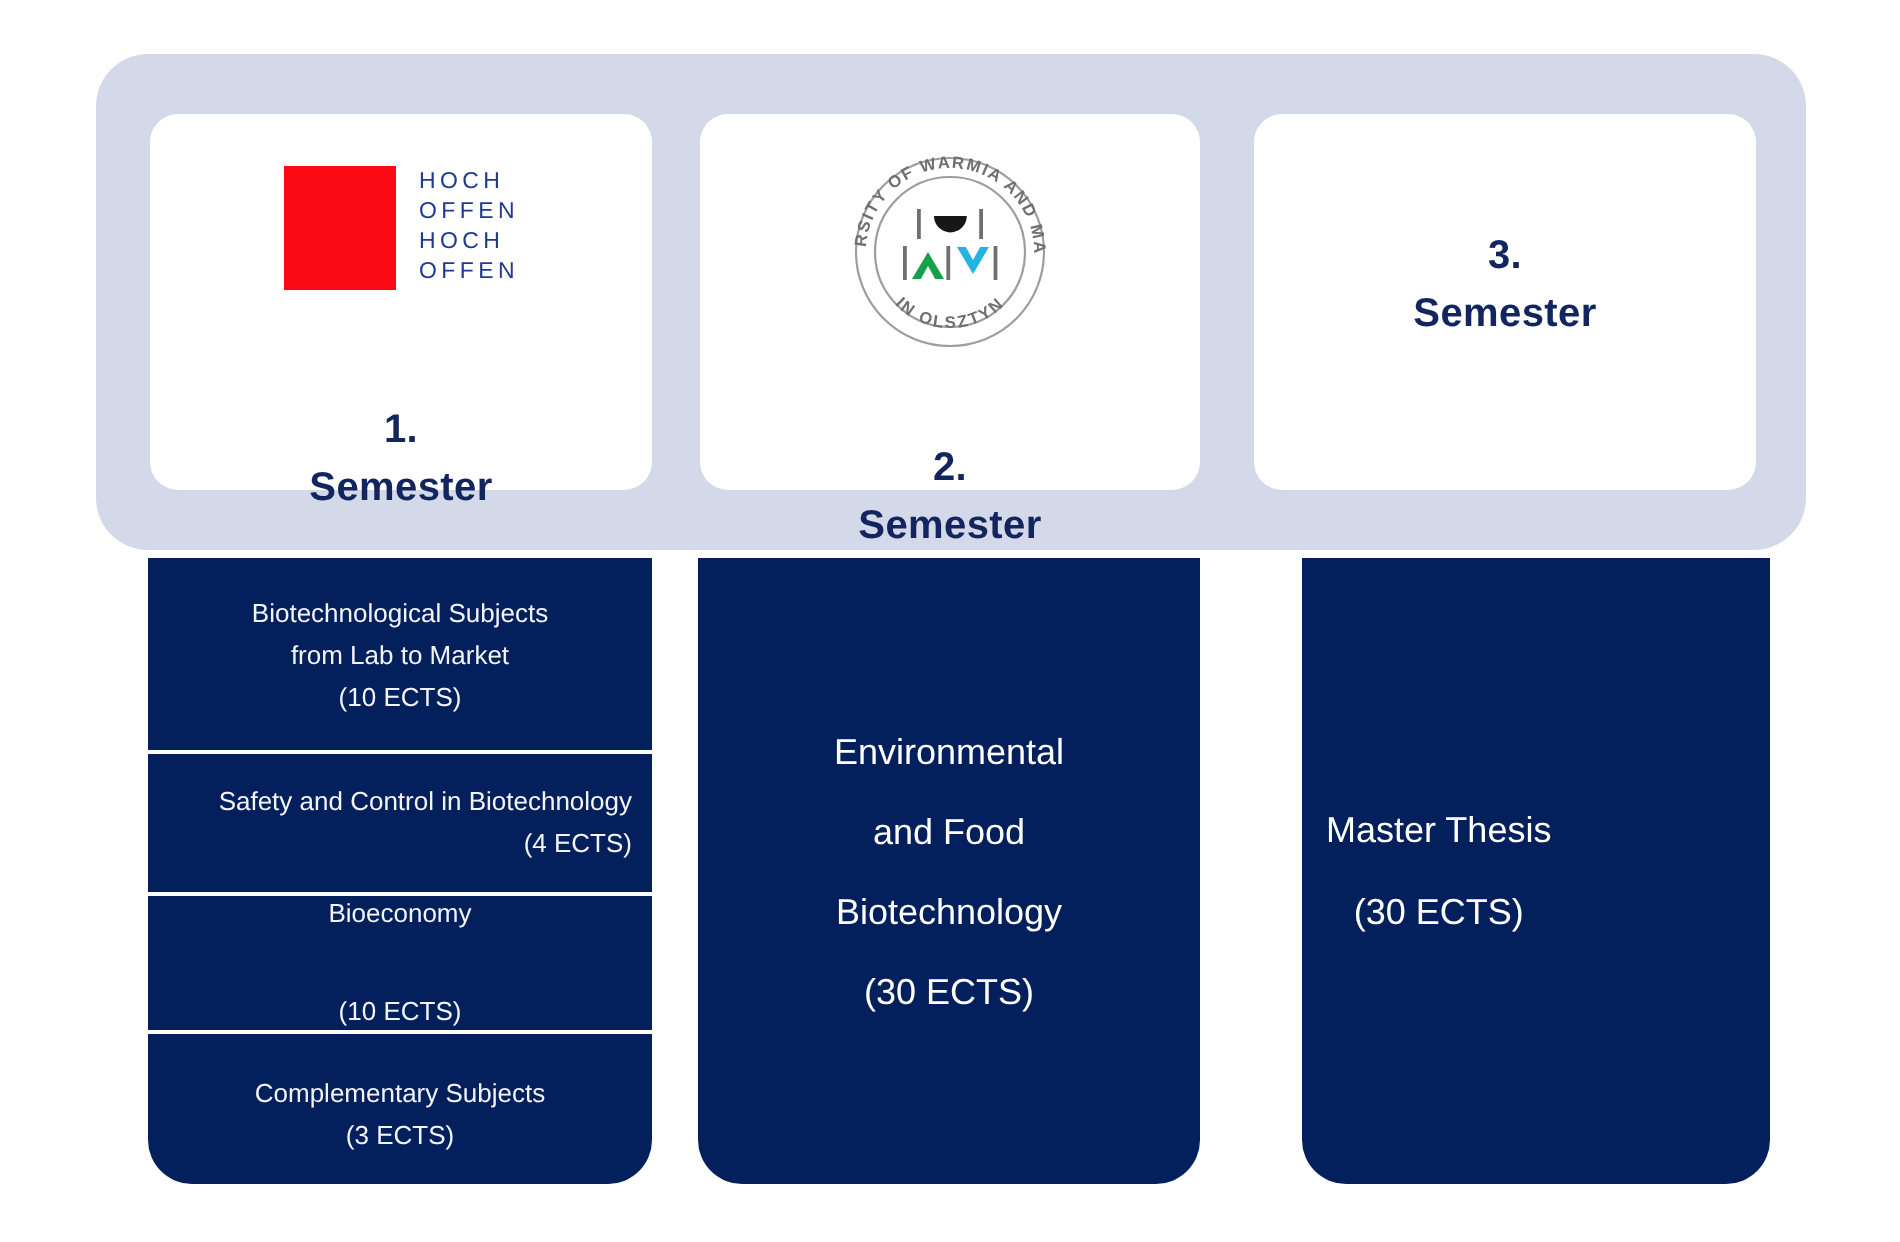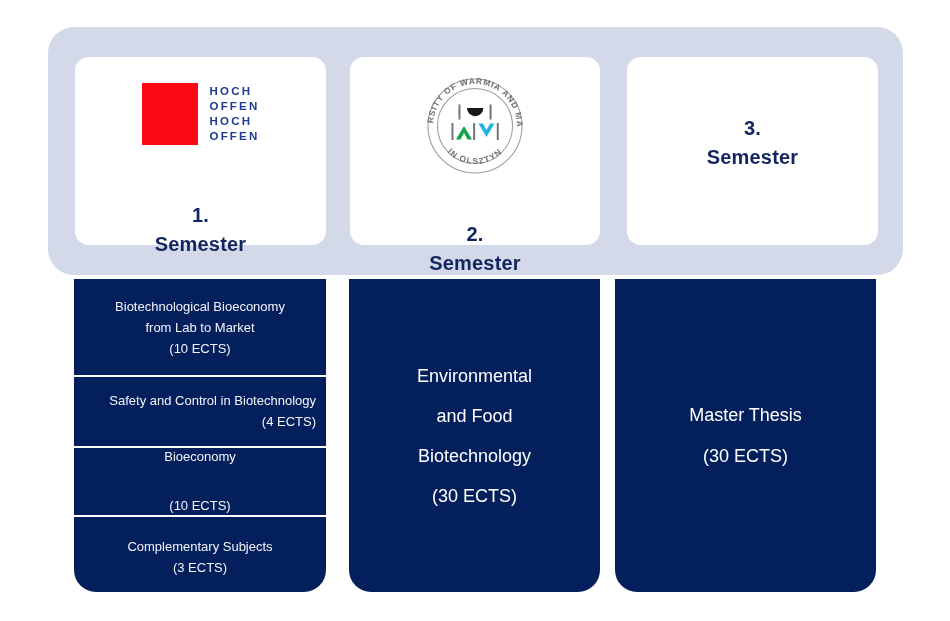--- a/index.html
+++ b/index.html
@@ -71,21 +71,21 @@
     height: 62px;
   }
   .hso-mark {
     width: 56px;
     height: 62px;
     position: relative;
     flex: 0 0 auto;
   }
   .hso-wordmark {
     color: #1f3a93;
-    font-weight: bold;
+    font-weight: normal;
     font-size: 11.5px;
     line-height: 15px;
     letter-spacing: 2.2px;
     text-align: left;
   }
 
   
   .logo-uwm {
     margin-top: 14px;
     width: 110px;
@@ -98,22 +98,22 @@
     position: absolute;
     background: #04205c;
     border-bottom-left-radius: 22px;
     border-bottom-right-radius: 22px;
     box-sizing: border-box;
     color: #ffffff;
   }
   .col-1 { left: 74px;  top: 279px; width: 252px; height: 313px; }
   .col-2 { left: 349px; top: 279px; width: 251px; height: 313px;
            display: flex; align-items: center; justify-content: center; }
-  .col-3 { left: 615px; top: 279px; width: 261px; height: 313px;
-           display: flex; align-items: center; justify-content: center; }
+  .col-3 { left: 651px; top: 279px; width: 234px; height: 313px;
+           display: flex; align-items: center; justify-content: flex-start; }
 
   
   .module {
     position: absolute;
     left: 0;
     width: 100%;
     display: flex;
     flex-direction: column;
     align-items: center;
     justify-content: center;
@@ -215,21 +215,21 @@
 
   <div class="card card-3">
     <div class="card-label">
       <div>3.</div>
       <div>Semester</div>
     </div>
   </div>
 
   <div class="col col-1">
     <div class="module module-0">
-      <div>Biotechnological Bioeconomy</div>
+      <div>Biotechnological Subjects</div>
       <div>from Lab to Market</div>
       <div>(10 ECTS)</div>
     </div>
     <div class="divider divider-0"></div>
 
     <div class="module module-1">
       <div>Safety and Control in Biotechnology</div>
       <div>(4 ECTS)</div>
     </div>
     <div class="divider divider-1"></div>

